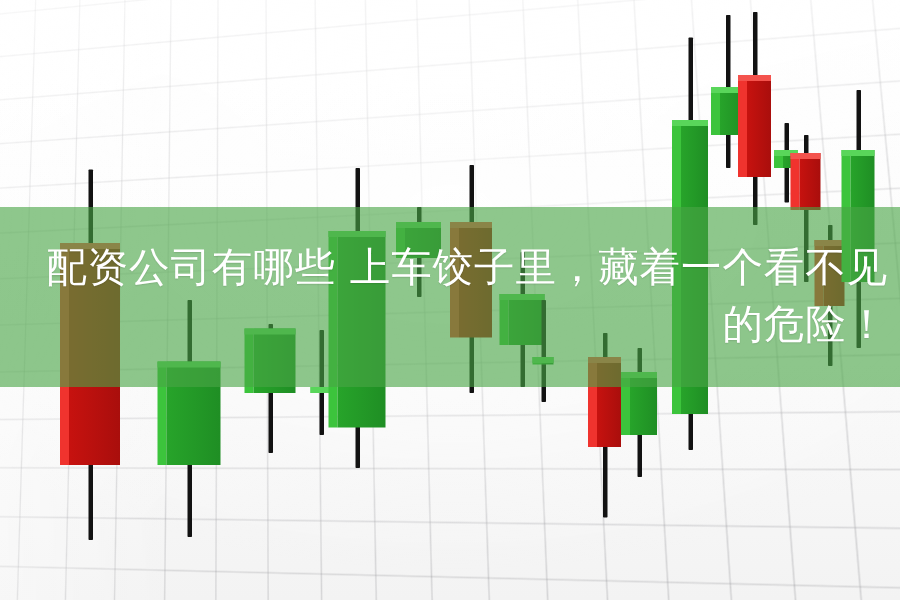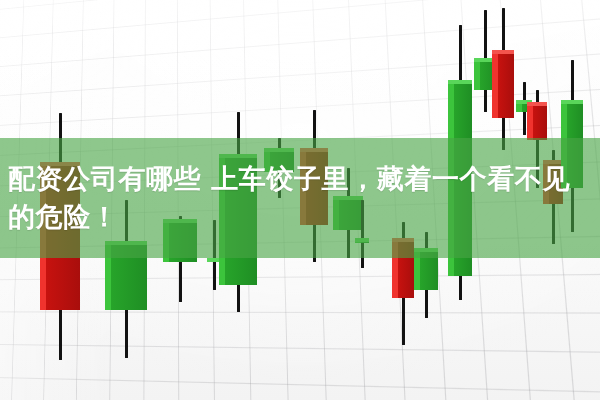--- a/index.html
+++ b/index.html
@@ -119,23 +119,23 @@
     position: absolute;
     left: 0;
     width: 600px;
     background: rgba(72,165,70,0.62);
     display: flex;
     align-items: center;
     justify-content: center;
   }
   #headline {
     width: 100%;
-    text-align: left;
+    text-align: right;
     color: #ffffff;
-    font-weight: 700;
+    font-weight: 400;
     line-height: 1.42;
     letter-spacing: 0.6px;
     padding: 0 8px;
     box-sizing: border-box;
     text-shadow: 0 1px 1px rgba(0,0,0,0.12);
   }
 </style>
 </head>
 <body>
 

